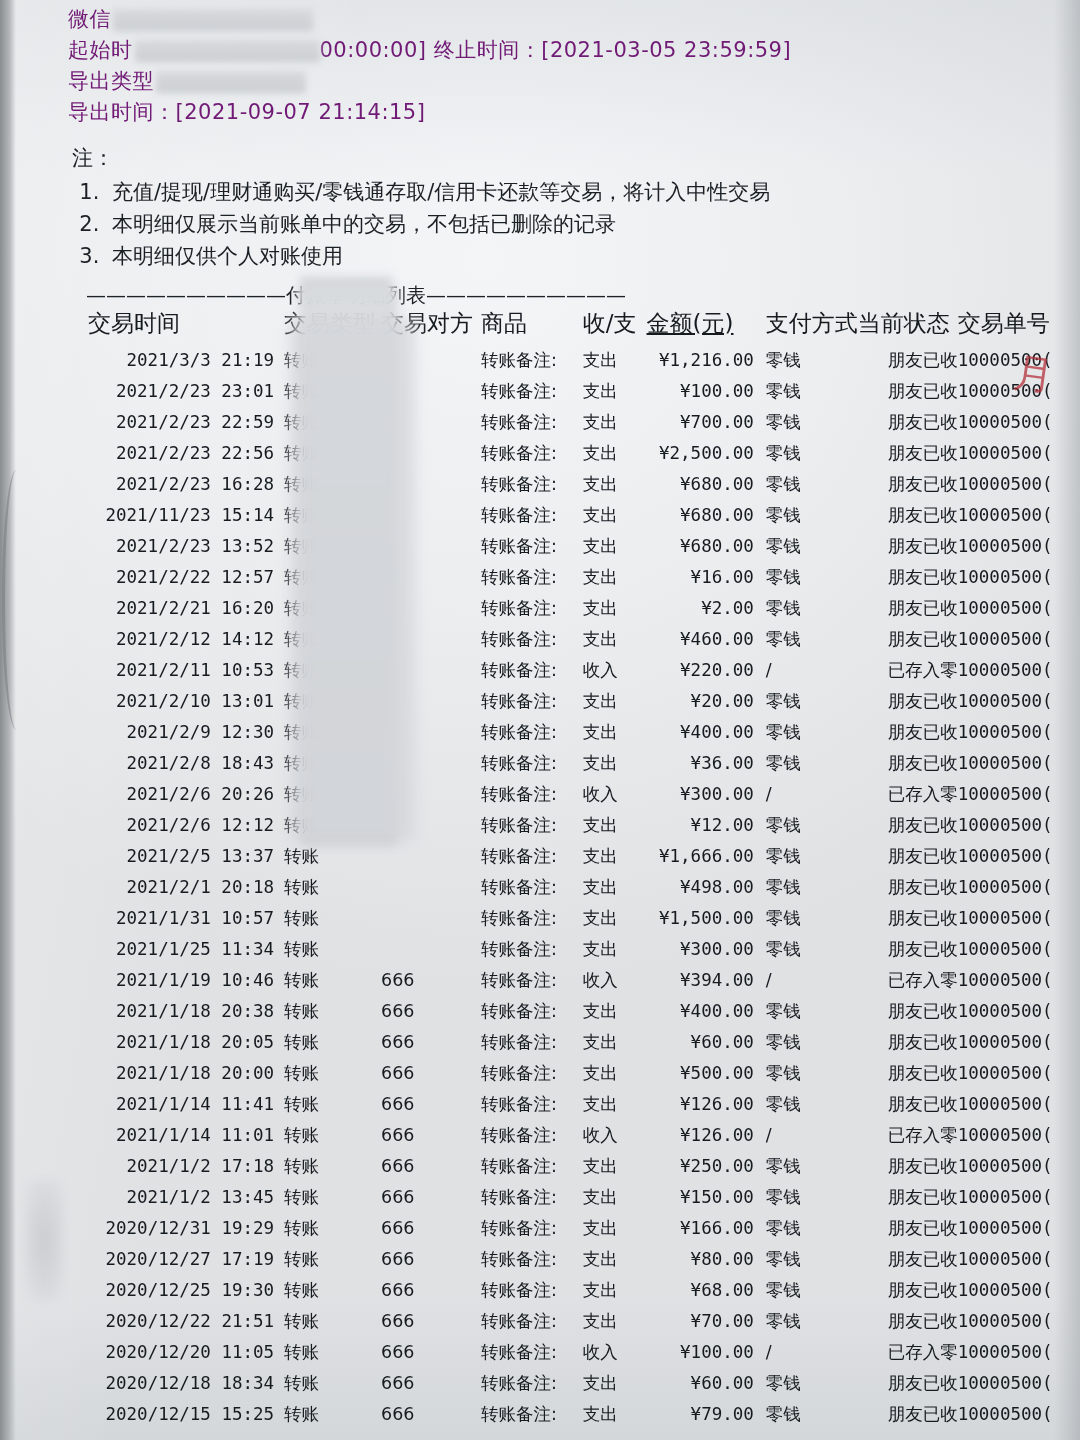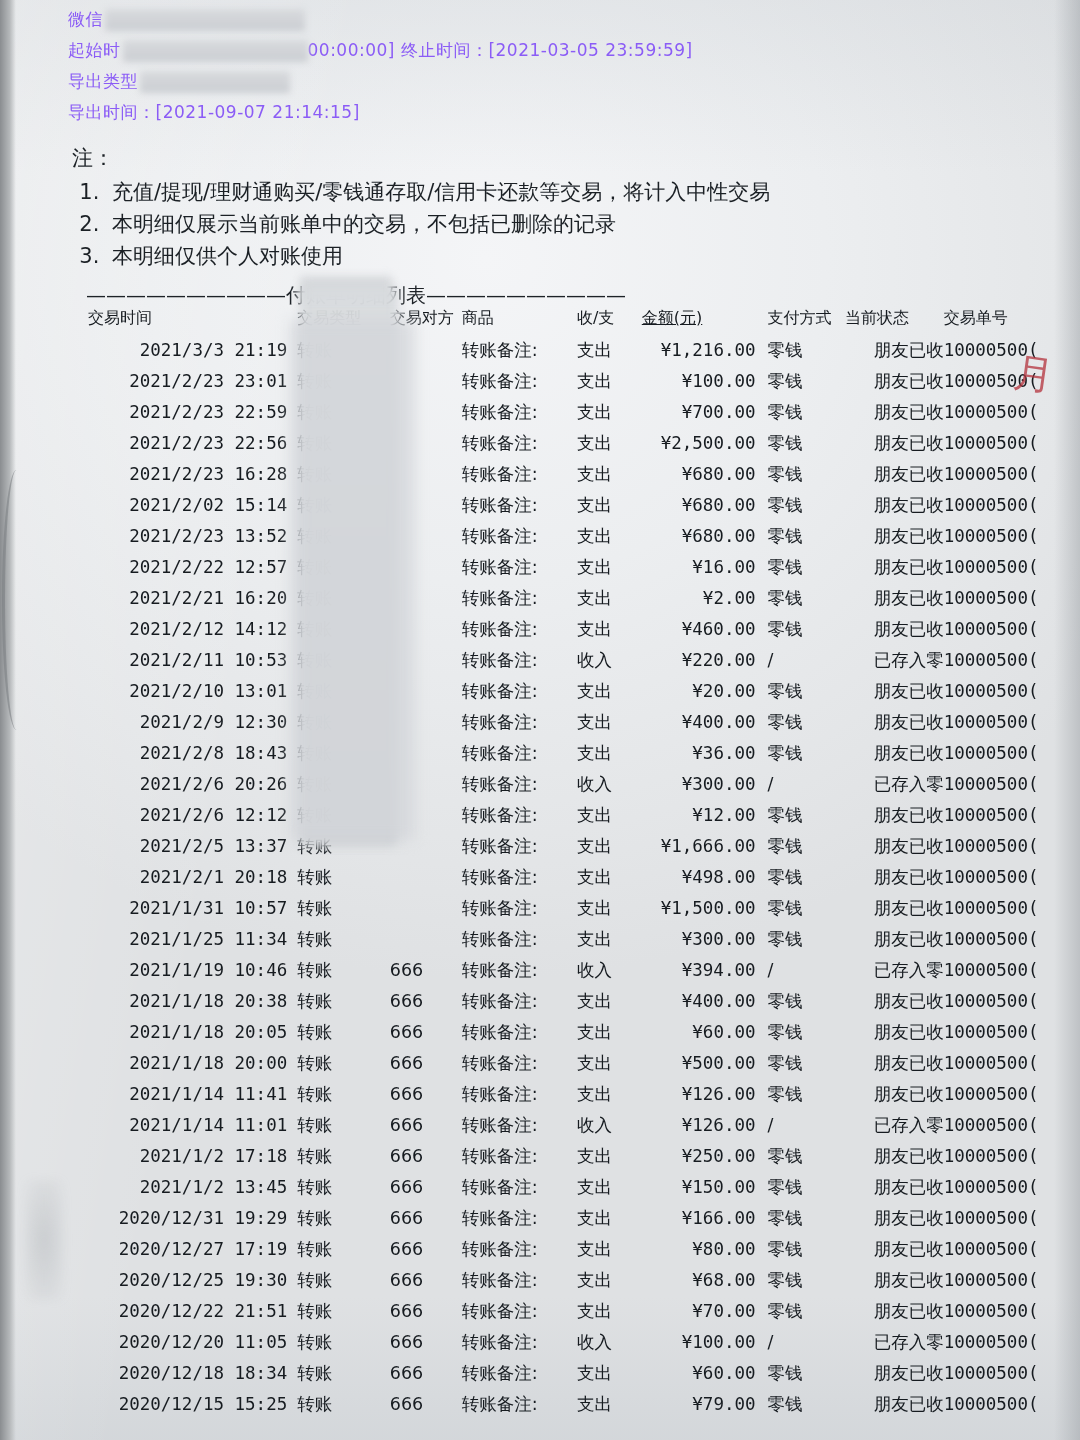--- a/index.html
+++ b/index.html
@@ -60,24 +60,24 @@
     inset: 0;
     color: #20262b;
   }
 
   
   .hdr {
     position: absolute;
     left: 68px;
     top: 4px;
     font-family: "DejaVu Sans", sans-serif;
-    font-size: 17px;
+    font-size: 21px;
     line-height: 31px;
     letter-spacing: 0.5px;
-    color: #8b5cf6;
+    color: #701a75;
   }
   .hdr .row { white-space: nowrap; }
   .redact {
     display: inline-block;
     vertical-align: middle;
     background: linear-gradient(180deg,#d8dadd,#cbced2);
     filter: blur(3px);
     border-radius: 2px;
   }
   .r1 { width: 200px; height: 22px; margin-left: 2px;}
@@ -126,21 +126,21 @@
     position: absolute;
     left: 80px;
     top: 308px;
     border-collapse: collapse;
     font-family: "DejaVu Sans Mono", monospace;
     font-size: 17.5px;
     color: #161b20;
   }
   table.ledger th {
     font-family: "DejaVu Sans", sans-serif;
-    font-size: 16px;
+    font-size: 23px;
     font-weight: normal;
     text-align: left;
     padding: 0 0 5px 0;
     white-space: nowrap;
   }
   table.ledger td {
     padding: 0;
     height: 31px;
     white-space: nowrap;
     vertical-align: middle;
@@ -314,21 +314,21 @@
             <td class="c-type">转账</td>
             <td class="c-cp"></td>
             <td class="c-goods">转账备注:</td>
             <td class="c-io">支出</td>
             <td class="c-amt">¥680.00</td>
             <td class="c-pay">零钱</td>
             <td class="c-state">朋友已收</td>
             <td class="c-order">10000500(</td>
           </tr>
           <tr>
-            <td class="c-time">2021/2/02 15:14</td>
+            <td class="c-time">2021/11/23 15:14</td>
             <td class="c-type">转账</td>
             <td class="c-cp"></td>
             <td class="c-goods">转账备注:</td>
             <td class="c-io">支出</td>
             <td class="c-amt">¥680.00</td>
             <td class="c-pay">零钱</td>
             <td class="c-state">朋友已收</td>
             <td class="c-order">10000500(</td>
           </tr>
           <tr>

